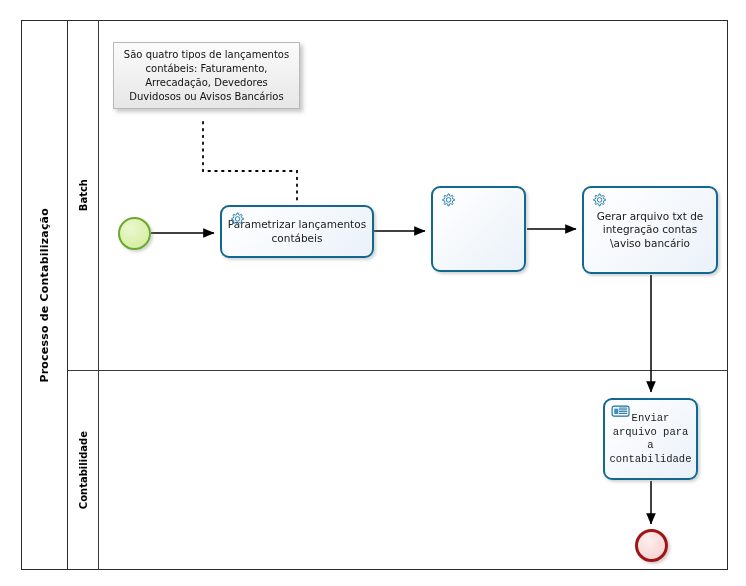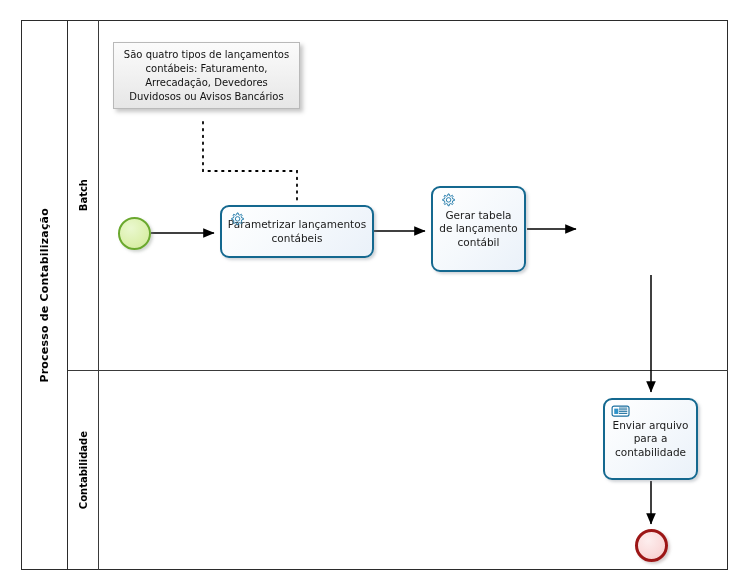--- a/index.html
+++ b/index.html
@@ -121,25 +121,36 @@
   <div class="task" style="left:431px;top:186px;width:95px;height:86px;">
     <svg class="task-icon" viewBox="0 0 20 20">
       <path d="M10 2.2 L11.3 2.2 L11.7 4.1 L13.2 4.7 L14.8 3.6 L15.8 4.6
                L14.7 6.2 L15.3 7.7 L17.2 8.1 L17.2 9.4 L15.3 9.8 L14.7 11.3
                L15.8 12.9 L14.8 13.9 L13.2 12.8 L11.7 13.4 L11.3 15.3
                L10 15.3 L9.6 13.4 L8.1 12.8 L6.5 13.9 L5.5 12.9 L6.6 11.3
                L6 9.8 L4.1 9.4 L4.1 8.1 L6 7.7 L6.6 6.2 L5.5 4.6 L6.5 3.6
                L8.1 4.7 L9.6 4.1 Z" fill="none" stroke="#2b7fad" stroke-width="1.1"></path>
       <circle cx="10.65" cy="8.75" r="2.5" fill="none" stroke="#2b7fad" stroke-width="1.1"></circle>
     </svg>
-    <span class="task-label">Gerar tabela de lançamento contábil</span>
   </div>
 
+  <div class="task" style="left:582px;top:186px;width:136px;height:88px;">
+    <svg class="task-icon" viewBox="0 0 20 20">
+      <path d="M10 2.2 L11.3 2.2 L11.7 4.1 L13.2 4.7 L14.8 3.6 L15.8 4.6
+               L14.7 6.2 L15.3 7.7 L17.2 8.1 L17.2 9.4 L15.3 9.8 L14.7 11.3
+               L15.8 12.9 L14.8 13.9 L13.2 12.8 L11.7 13.4 L11.3 15.3
+               L10 15.3 L9.6 13.4 L8.1 12.8 L6.5 13.9 L5.5 12.9 L6.6 11.3
+               L6 9.8 L4.1 9.4 L4.1 8.1 L6 7.7 L6.6 6.2 L5.5 4.6 L6.5 3.6
+               L8.1 4.7 L9.6 4.1 Z" fill="none" stroke="#2b7fad" stroke-width="1.1"></path>
+      <circle cx="10.65" cy="8.75" r="2.5" fill="none" stroke="#2b7fad" stroke-width="1.1"></circle>
+    </svg>
+    <span class="task-label">Gerar arquivo txt de integração contas \aviso bancário</span>
+  </div>
 
-  <div class="task" style="left:603px;top:398px;width:95px;height:82px;">
+  <div class="task" style="left:603px;top:398px;width:95px;height:82px;font-family:Liberation Mono, monospace;">
     <svg class="task-icon" viewBox="0 0 22 18" style="width:22px;height:16px;">
       <rect x="1" y="2.4" width="19" height="11.2" rx="2.2" fill="#ffffff" stroke="#1a6e9e" stroke-width="1.3"></rect>
       <path d="M3.4 5.2 h4.6 v6 h-4.6 z" fill="#2f93c9"></path>
       <path d="M9.2 4.6 h8.4 M9.2 6.6 h8.4 M9.2 8.6 h8.4 M9.2 10.6 h8.4" stroke="#1a6e9e" stroke-width="1.1" stroke-linecap="round"></path>
     </svg>
     <span class="task-label">Enviar arquivo para a contabilidade</span>
   </div>
 
   <div class="event end-event" style="left:635px;top:529px;"></div>
 

